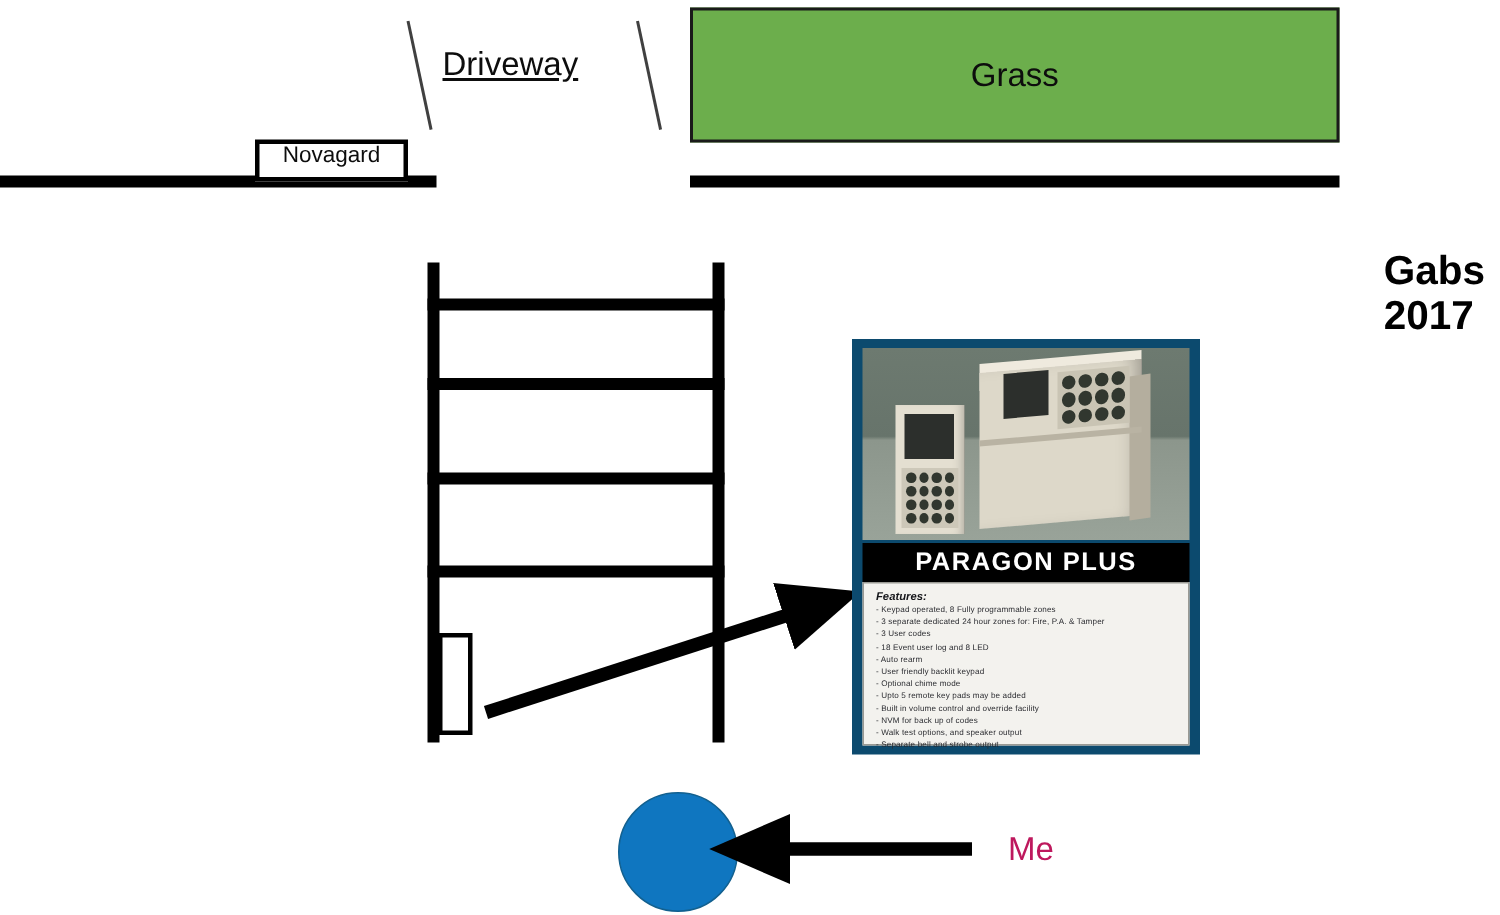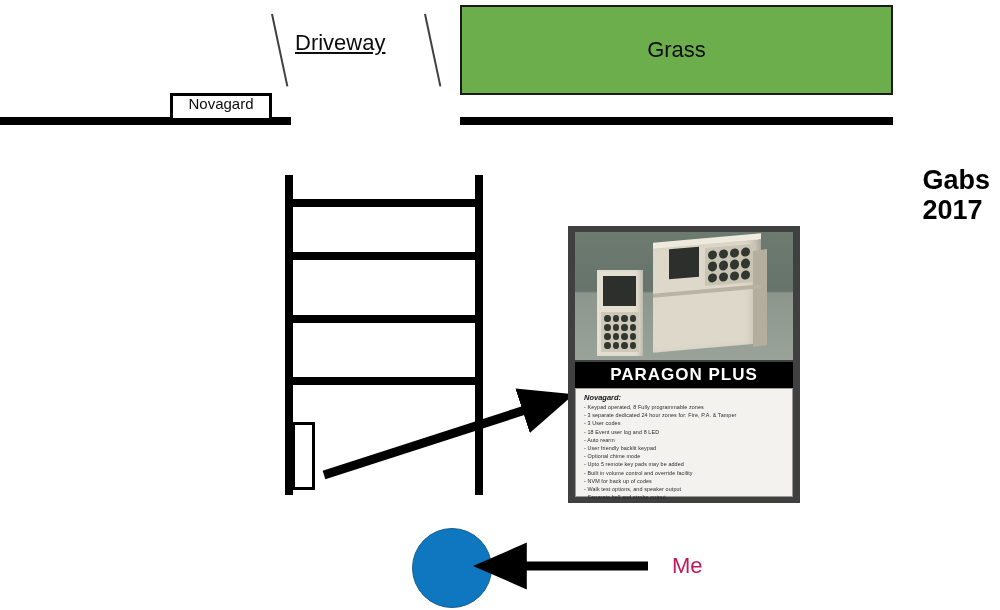--- a/index.html
+++ b/index.html
@@ -155,21 +155,21 @@
     box-sizing: border-box;
   }
 
   
   #product-card {
     position: absolute;
     left: 568px;
     top: 226px;
     width: 232px;
     height: 277px;
-    background: #404040;
+    background: #0c4a6e;
     overflow: hidden;
   }
   #product-photo {
     position: absolute;
     left: 7px; top: 6px;
     width: 218px; height: 128px;
     background: linear-gradient(#6d7a70 0%, #67746b 46%, #8c968c 48%, #99a399 100%);
     overflow: hidden;
   }
   
@@ -389,21 +389,21 @@
           <i></i>
           <i></i>
       </div>
     </div>
 
     <div id="product-title-band">
       <span id="product-title">PARAGON   PLUS</span>
     </div>
 
     <div id="product-features">
-      <div id="features-heading">Novagard:</div>
+      <div id="features-heading">Features:</div>
       <div id="features-list">
           <div class="feature-item">- Keypad operated, 8 Fully programmable zones</div>
           <div class="feature-item">- 3 separate dedicated 24 hour zones for: Fire, P.A. &amp; Tamper</div>
           <div class="feature-item">- 3 User codes</div>
           <div class="feature-item">- 18 Event user log and 8 LED</div>
           <div class="feature-item">- Auto rearm</div>
           <div class="feature-item">- User friendly backlit keypad</div>
           <div class="feature-item">- Optional chime mode</div>
           <div class="feature-item">- Upto 5 remote key pads may be added</div>
           <div class="feature-item">- Built in volume control and override facility</div>

